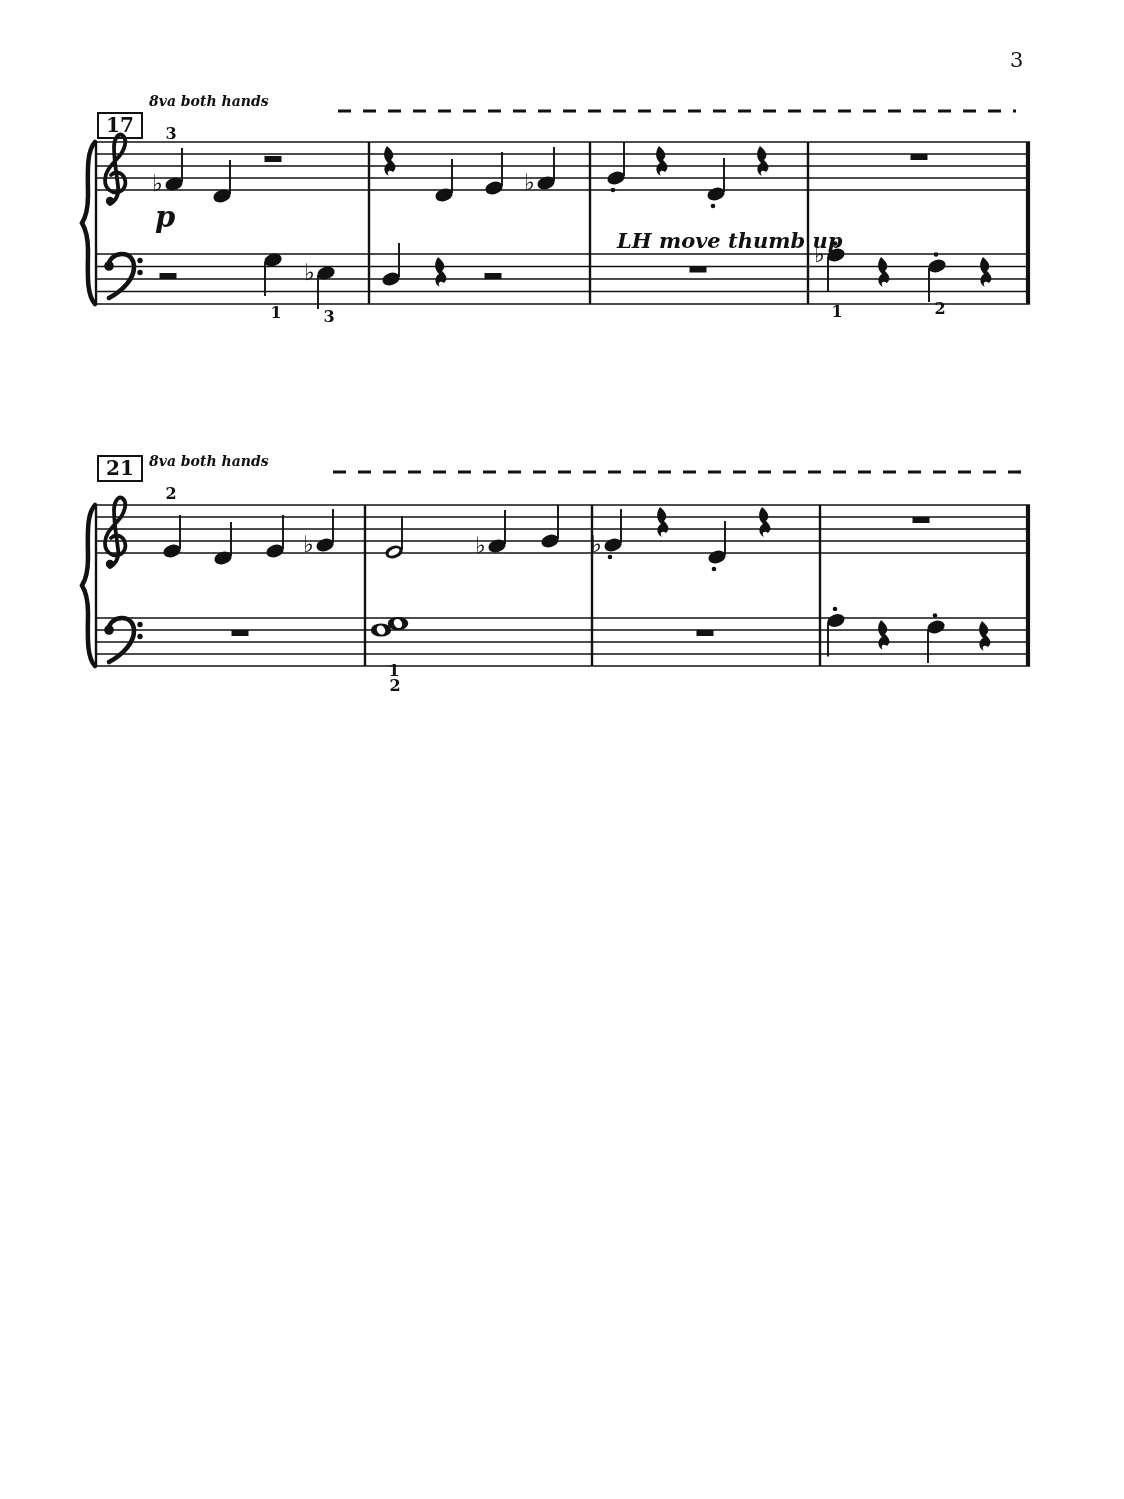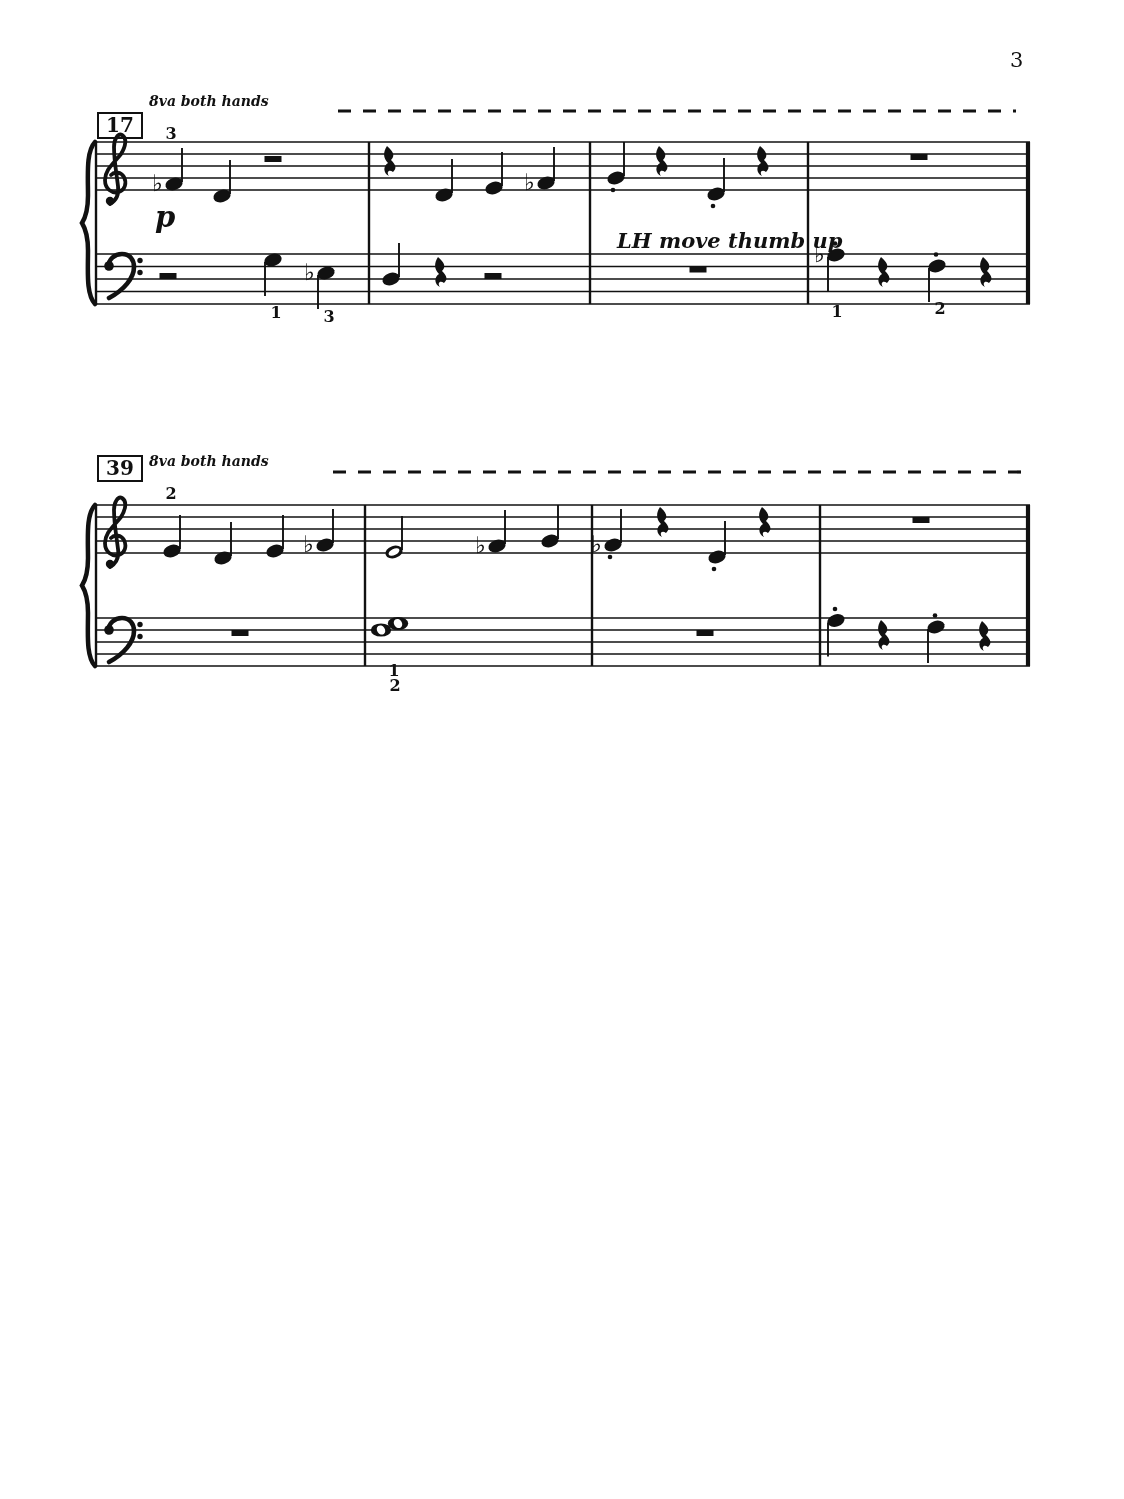--- a/index.html
+++ b/index.html
@@ -277,16 +277,16 @@
 
   <div class="abs rehearsal r1">
     <span>17</span>
   </div>
   <div class="abs ottava o1">8va both hands</div>
 
   <div class="abs dyn">p</div>
   <div class="abs annot">LH move thumb up</div>
 
   <div class="abs rehearsal r2">
-    <span>39</span>
+    <span>21</span>
   </div>
   <div class="abs ottava o2">8va both hands</div>
 </div>
 
 </body></html>

